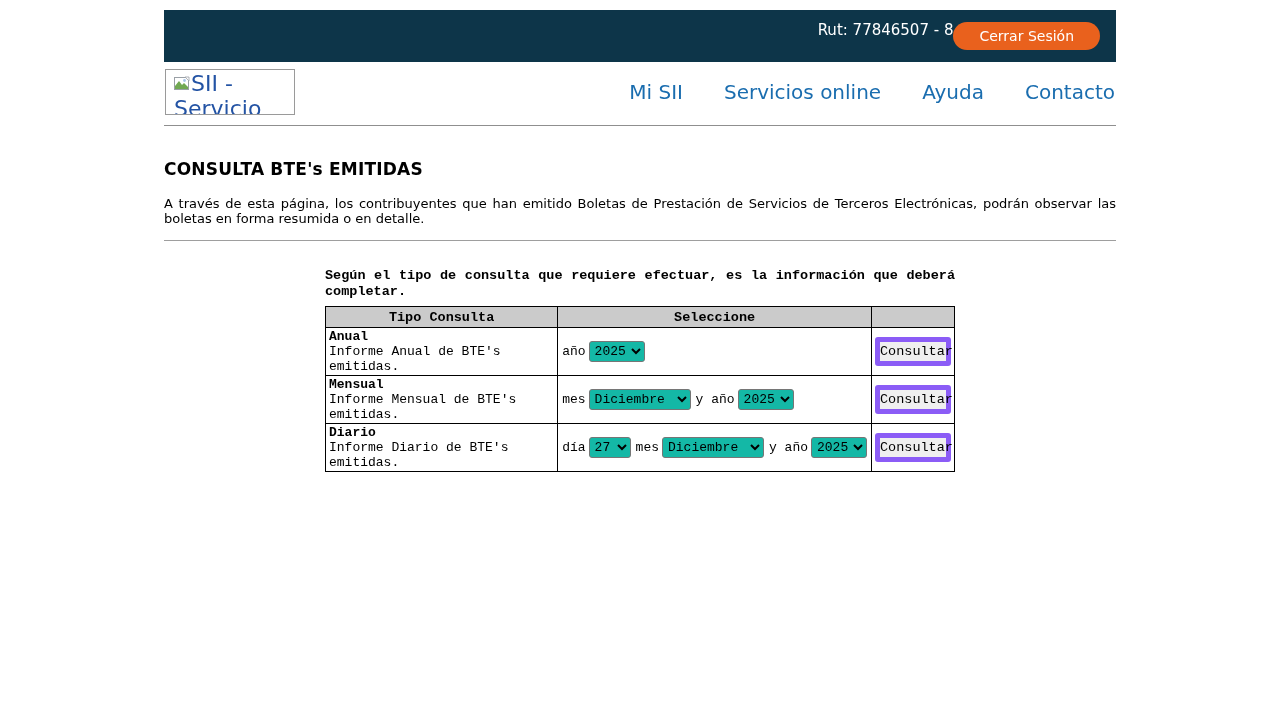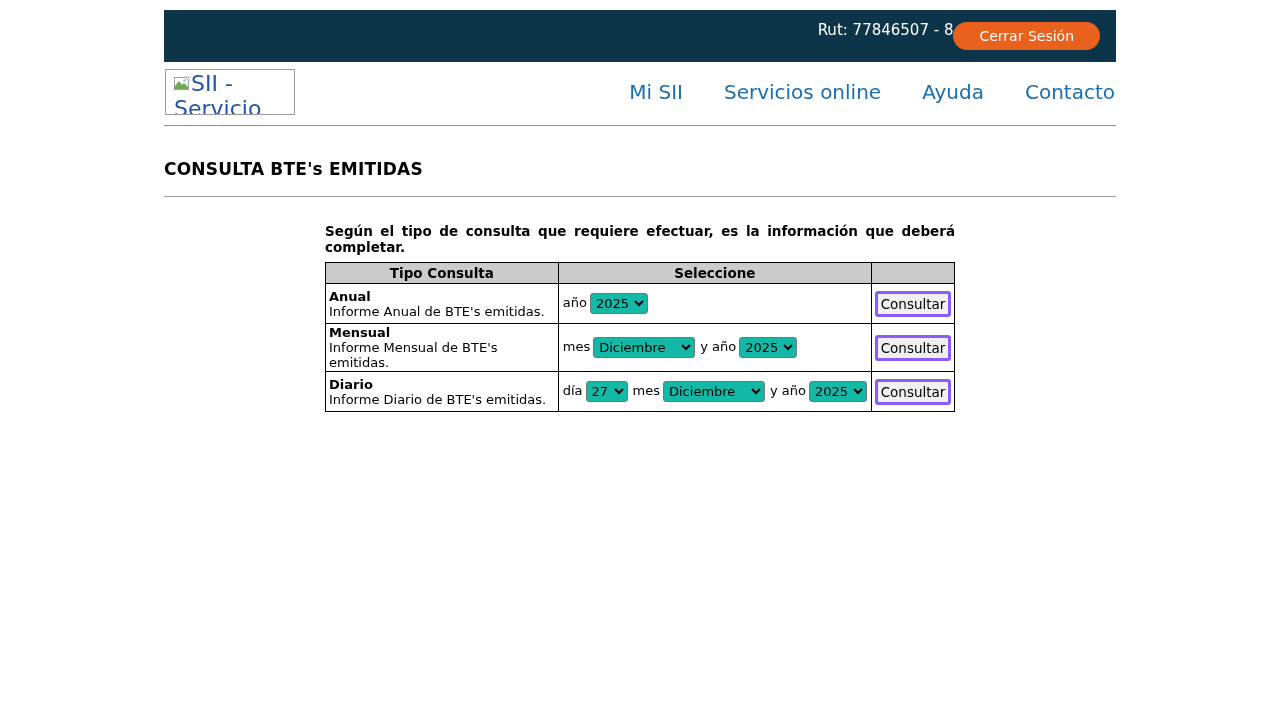--- a/index.html
+++ b/index.html
@@ -87,21 +87,21 @@
     text-align: justify;
     margin: 0;
   }
   .rule {
     border: none;
     border-top: 1px solid #9e9e9e;
     margin: 14px 0 0 0;
   }
 
   
-  .consulta { width: 630px; margin: 27px auto 0 auto; }
+  .consulta { width: 630px; margin: 27px auto 0 auto; font-family: Liberation Mono, monospace; }
   .consulta-intro {
     font-size: 13.5px;
     font-weight: bold;
     line-height: 15.5px;
     text-align: justify;
     margin: 0 0 7px 0;
   }
   table.consulta-table {
     width: 630px;
     border-collapse: collapse;
@@ -140,21 +140,21 @@
   select.sel-mes { width: 102px; }
   select.sel-dia { width: 42px; }
   .btn-cell { text-align: center; padding: 2px 3px; }
   .consultar-btn {
     font-family: inherit;
     font-size: 13.5px;
     width: 76px;
     padding: 2px 0;
     background: #efefef;
     color: #000;
-    border: 3px solid #8b5cf6;
+    border: 5px solid #8b5cf6;
     border-radius: 3px;
     cursor: pointer;
   }
 </style>
 </head>
 <body>
 
 <div class="container">
 
   <div class="topbar">
@@ -173,20 +173,21 @@
     </div>
     <div class="nav">
       <span class="nav-item">Mi SII</span>
       <span class="nav-item">Servicios online</span>
       <span class="nav-item">Ayuda</span>
       <span class="nav-item">Contacto</span>
     </div>
   </div>
 
   <h1 class="page-title">CONSULTA BTE's EMITIDAS</h1>
+  <p class="page-desc">A través de esta página, los contribuyentes que han emitido Boletas de Prestación de Servicios de Terceros Electrónicas, podrán observar las boletas en forma resumida o en detalle.</p>
 
   <hr class="rule">
 
   <div class="consulta">
     <p class="consulta-intro">Según el tipo de consulta que requiere efectuar, es la información que deberá completar.</p>
 
     <table class="consulta-table">
       <tbody>
           <tr>
         <th class="col-tipo">Tipo Consulta</th>

